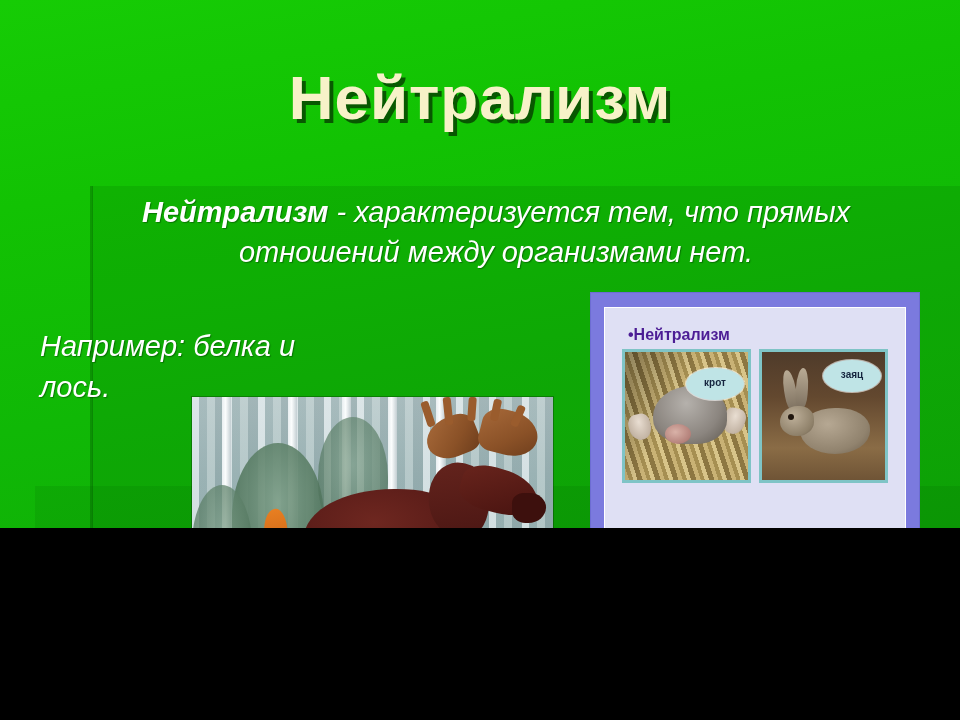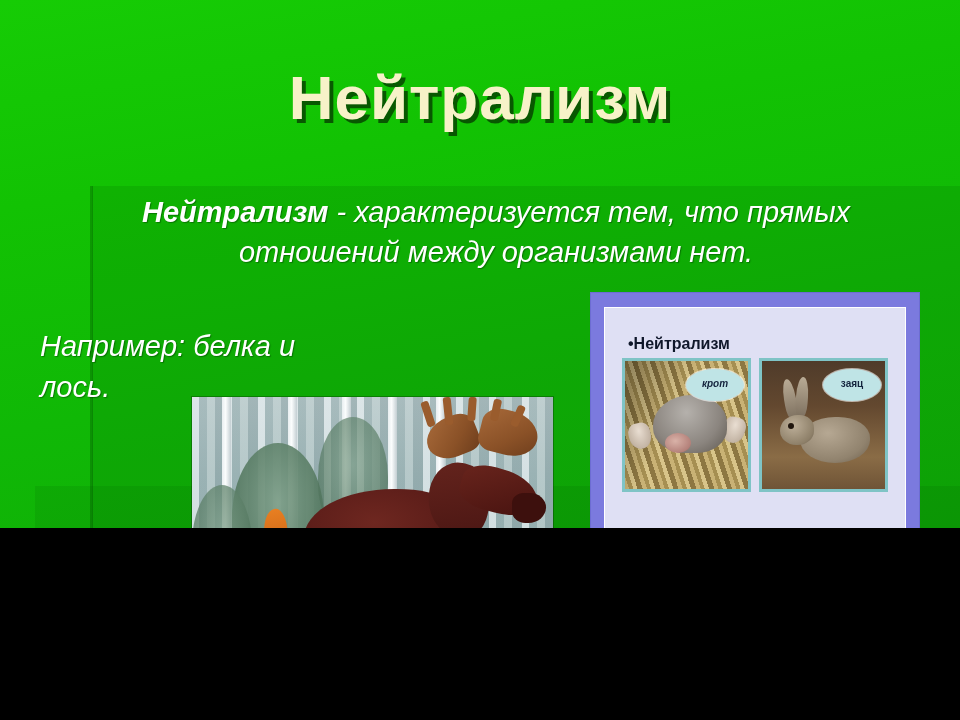--- a/index.html
+++ b/index.html
@@ -225,24 +225,24 @@
   .inset-card {
     position: relative;
     width: 100%;
     height: 100%;
     background: #dfe0f4;
     border: 1px solid #ffffff;
     box-sizing: border-box;
     padding: 8px 9px 9px 9px;
   }
   .inset-title {
-    color: #0f172a;
+    color: #4c1d95;
     font-weight: bold;
     font-size: 16px;
-    margin: 19px 0 5px 14px;
+    margin: 10px 0 5px 14px;
   }
   .inset-body {
     color: #1c1c28;
     font-size: 10.5px;
     line-height: 1.45;
     text-align: justify;
     margin: 0 2px 7px 2px;
   }
   .inset-photos {
     display: flex;
@@ -323,21 +323,21 @@
     border-radius: 50%;
     color: #15253f;
     font-size: 10px;
     font-weight: bold;
     text-align: center;
     line-height: 30px;
     width: 58px;
     height: 32px;
     box-shadow: 0 0 0 1px rgba(255,255,255,0.6);
   }
-  .label-mole { right: 4px; top: 8px; font-style: italic; }
+  .label-mole { right: 4px; top: 16px; }
   .label-hare { right: 4px; top: 8px; }
 
   
   .cartoon {
     position: absolute;
     left: 852px;
     top: 596px;
     width: 92px;
     height: 110px;
   }

